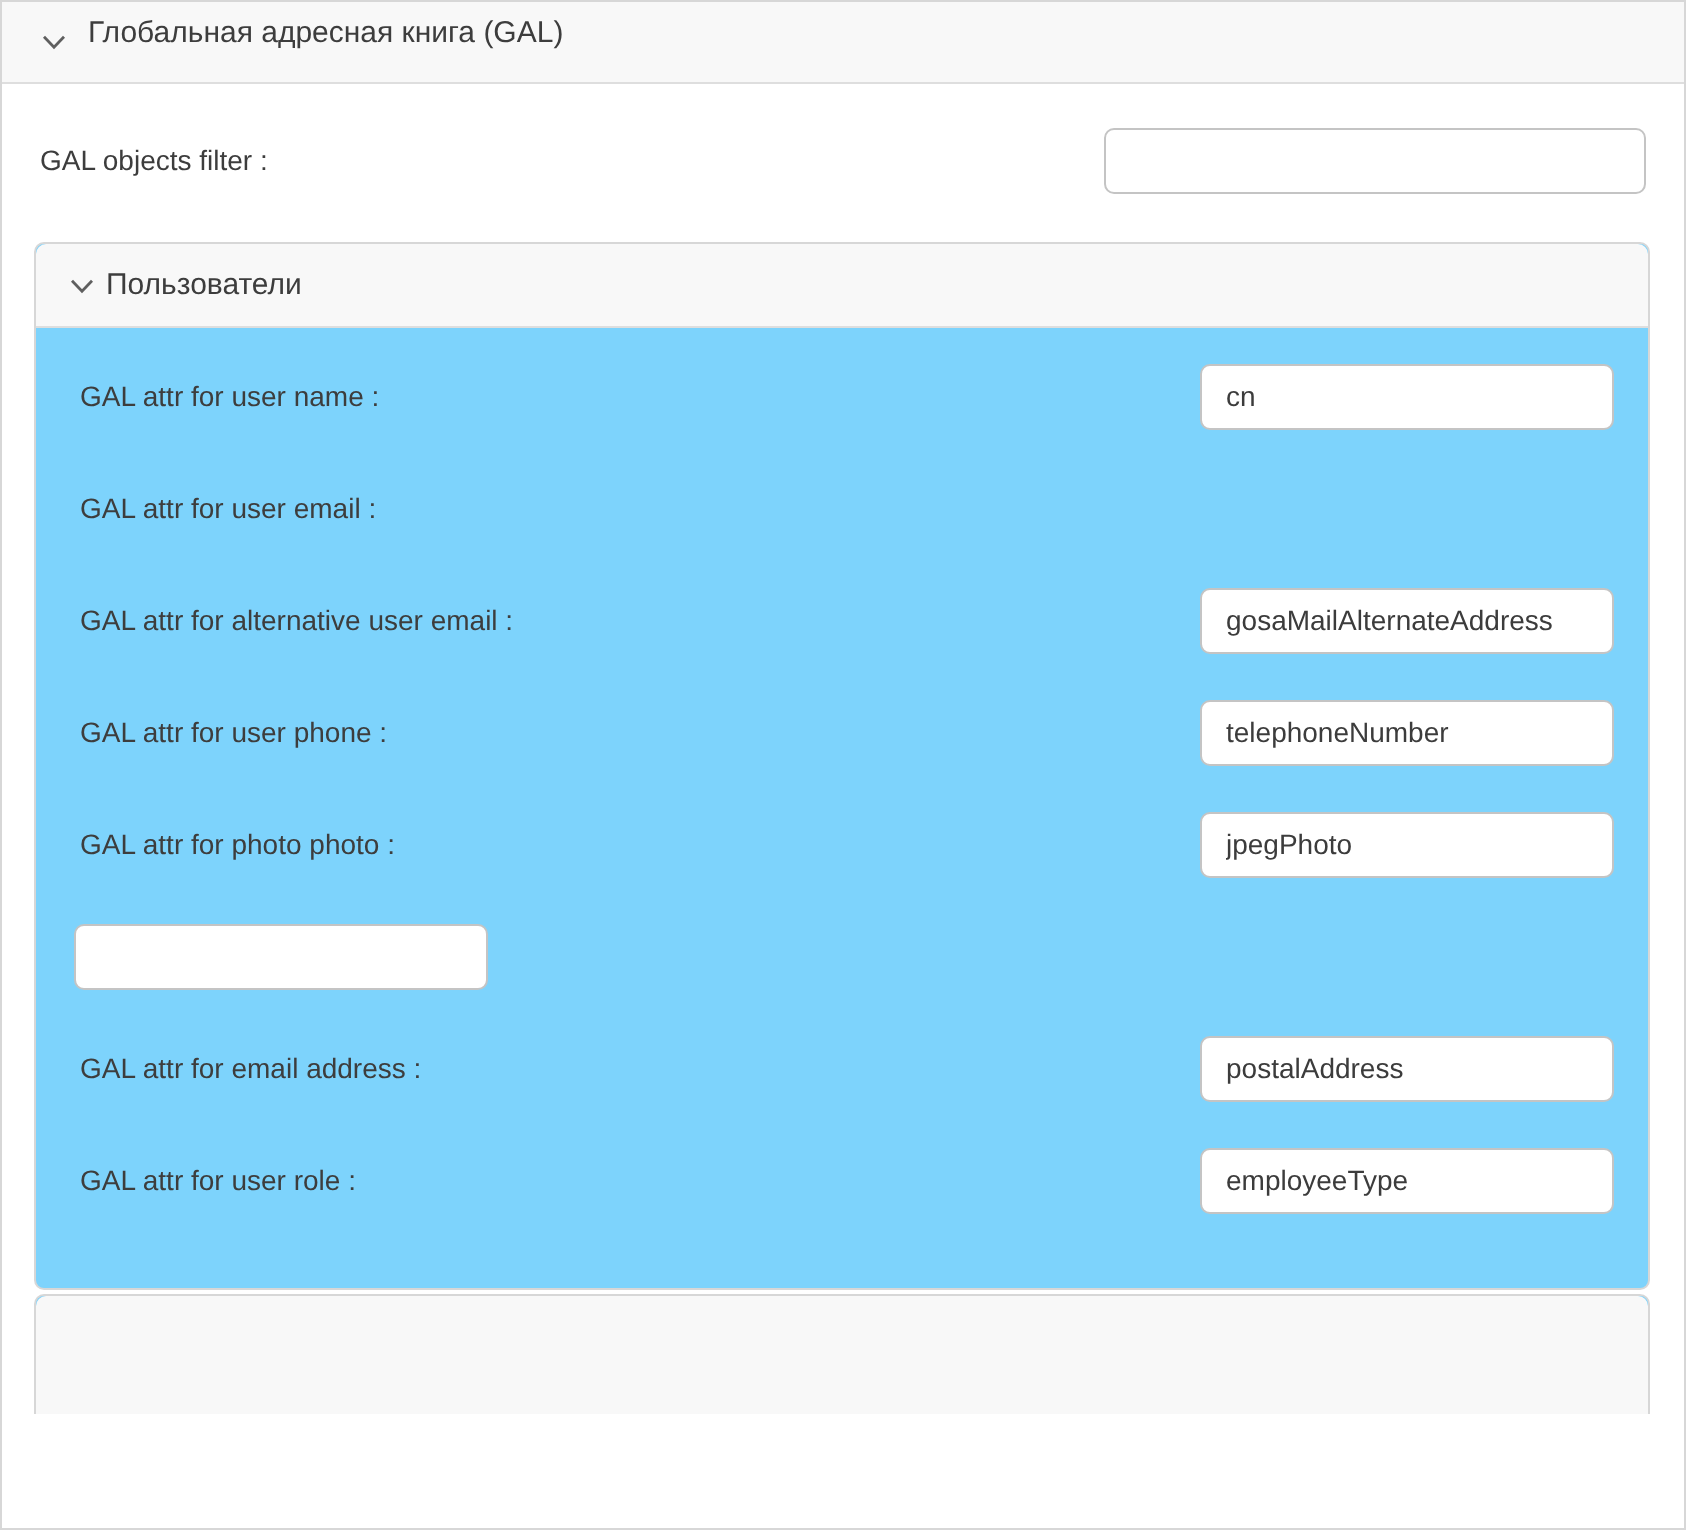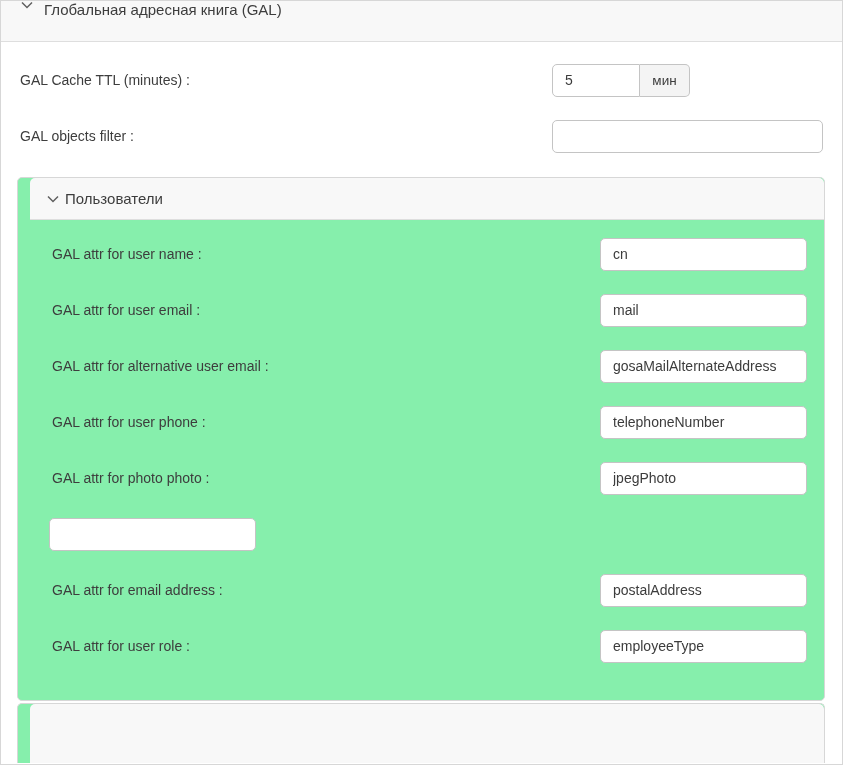--- a/index.html
+++ b/index.html
@@ -13,22 +13,22 @@
   .panel {
     width: 843px; height: 765px;
     border: 1px solid #d7d7d7;
     background: #ffffff;
     overflow: hidden;
   }
   .panel-header {
     height: 41px;
     background: #f8f8f8;
     border-bottom: 1px solid #dedede;
-    display: flex; align-items: flex-start;
-    padding: 0 16px 4px 20px;
+    display: flex; align-items: flex-end;
+    padding: 0 16px 16px 20px;
     font-size: 15px;
     cursor: pointer;
     user-select: none;
   }
   .panel-header .chev { margin-right: 11px; flex: 0 0 auto; display: block; }
   .panel-body { padding: 10px 17px 0 16px; }
 
   .frow { display: flex; align-items: center; height: 56px; }
   .frow .lbl { flex: 1 1 auto; font-size: 14px; color: #3d3d3d; padding-left: 3px; }
   .ctl { flex: 0 0 auto; width: 273px; display: flex; }
@@ -53,22 +53,21 @@
     background: #f4f4f4;
     display: flex; align-items: center; justify-content: center;
     font-size: 13.5px; color: #3d3d3d;
   }
   input.wide { width: 271px; }
 
   .card {
     border: 1px solid #d7d7d7;
     border-radius: 5px;
     margin-top: 13px;
-    background: #86efac;
-    padding-left: 12px;
+    background: #7dd3fc;
   }
   .card-header {
     height: 42px;
     background: #f8f8f8;
     border-bottom: 1px solid #dedede;
     border-radius: 5px 5px 0 0;
     display: flex; align-items: center;
     padding: 0 16px 0 17px;
     font-size: 15px;
     cursor: pointer;
@@ -95,29 +94,20 @@
 
   <div class="panel-header">
     <svg class="chev" width="12" height="8" viewBox="0 0 12 8">
       <polyline points="1,1.4 6,6.6 11,1.4" fill="none" stroke="#5f5f5f" stroke-width="1.4"></polyline>
     </svg>
     <span>Глобальная адресная книга (GAL)</span>
   </div>
 
   <div class="panel-body">
 
-    <div class="frow">
-      <span class="lbl">GAL Cache TTL (minutes) :</span>
-      <div class="ctl">
-        <div class="grp">
-          <input class="txt" type="text" value="5" style="">
-          <span class="addon">мин</span>
-        </div>
-      </div>
-    </div>
 
     <div class="frow">
       <span class="lbl">GAL objects filter :</span>
       <div class="ctl">
         <input class="txt wide" type="text" value="" style="">
       </div>
     </div>
 
     <div class="card">
       <div class="card-header">
@@ -130,23 +120,20 @@
 
         <div class="frow">
           <span class="lbl">GAL attr for user name :</span>
           <div class="ctl">
             <input class="txt" type="text" value="cn" style="">
           </div>
         </div>
 
         <div class="frow">
           <span class="lbl">GAL attr for user email :</span>
-          <div class="ctl">
-            <input class="txt" type="text" value="mail" style="">
-          </div>
         </div>
 
         <div class="frow">
           <span class="lbl">GAL attr for alternative user email :</span>
           <div class="ctl">
             <input class="txt" type="text" value="gosaMailAlternateAddress" style="">
           </div>
         </div>
 
         <div class="frow">

